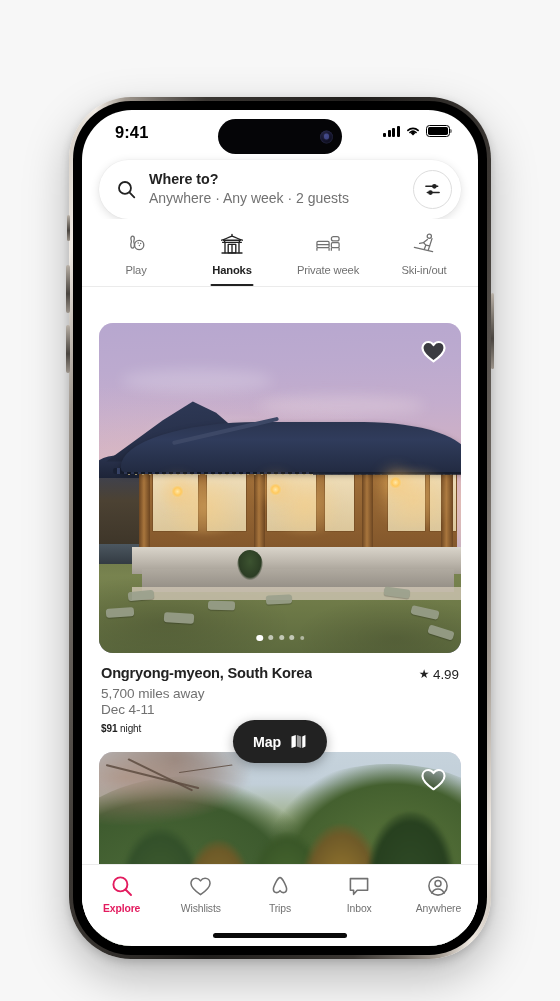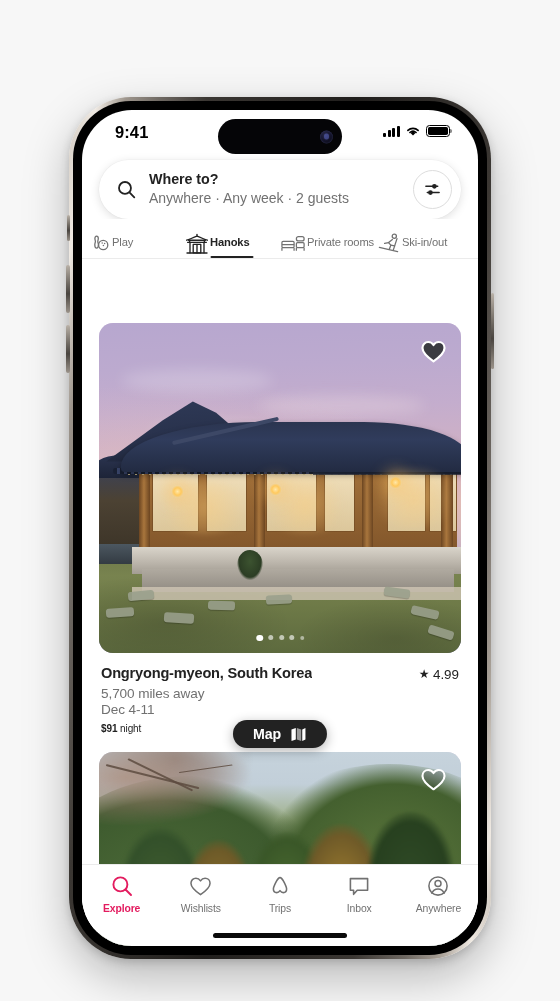--- a/index.html
+++ b/index.html
@@ -195,21 +195,21 @@
   #tabs {
     display: flex;
     align-items: flex-end;
     padding: 11px 6px 0 6px;
     border-bottom: 1px solid #ebebeb;
     background: #fff;
   }
   .tab {
     flex: 1 1 0;
     display: flex;
-    flex-direction: row;
+    flex-direction: column;
     align-items: center;
     padding-bottom: 0;
     position: relative;
     min-width: 0;
   }
   .tab-ico { height: 28px; display: flex; align-items: center; justify-content: center; }
   .tab-ico svg { display: block; }
   .tab-label {
     font-size: 11.2px;
     color: #717171;
@@ -548,21 +548,21 @@
 
   
   #map-pill {
     position: absolute;
     left: 50%;
     transform: translateX(-50%);
     top: 610px;
     background: #222222;
     color: #ffffff;
     border-radius: 26px;
-    height: 28px;
+    height: 43px;
     padding: 0 20px;
     display: flex;
     align-items: center;
     gap: 9px;
     z-index: 40;
     box-shadow: 0 3px 12px rgba(0,0,0,0.3);
   }
   #map-pill span {
     font-size: 14.2px;
     font-weight: bold;
@@ -706,21 +706,21 @@
             <div class="tab-ico">
               <svg width="27" height="22" viewBox="0 0 28 22" fill="none" stroke="#717171" stroke-width="1.3" stroke-linejoin="round">
                 <rect x="2" y="8.2" width="12.6" height="6.6" rx="1.2"></rect>
                 <path d="M2 14.8 L2 18 M14.6 14.8 L14.6 18"></path>
                 <path d="M2 11.6 L14.6 11.6"></path>
                 <rect x="17" y="3.4" width="8" height="4.4" rx="2.1"></rect>
                 <rect x="17" y="9.6" width="8" height="5.2" rx="1.1"></rect>
                 <path d="M17 14.8 L17 18 M25 14.8 L25 18"></path>
               </svg>
             </div>
-            <div class="tab-label">Private rooms</div>
+            <div class="tab-label">Private week</div>
 
           </div>
 
 
           <div class="tab">
             <div class="tab-ico">
               <svg width="26" height="24" viewBox="0 0 26 24" fill="none" stroke="#717171" stroke-width="1.3" stroke-linecap="round" stroke-linejoin="round">
                 <circle cx="18.3" cy="4.3" r="2.1"></circle>
                 <path d="M16.4 7.6 L12.6 10.6 L14.8 13.2 L13.2 17.4"></path>
                 <path d="M12.6 10.6 L8.6 11.4"></path>

